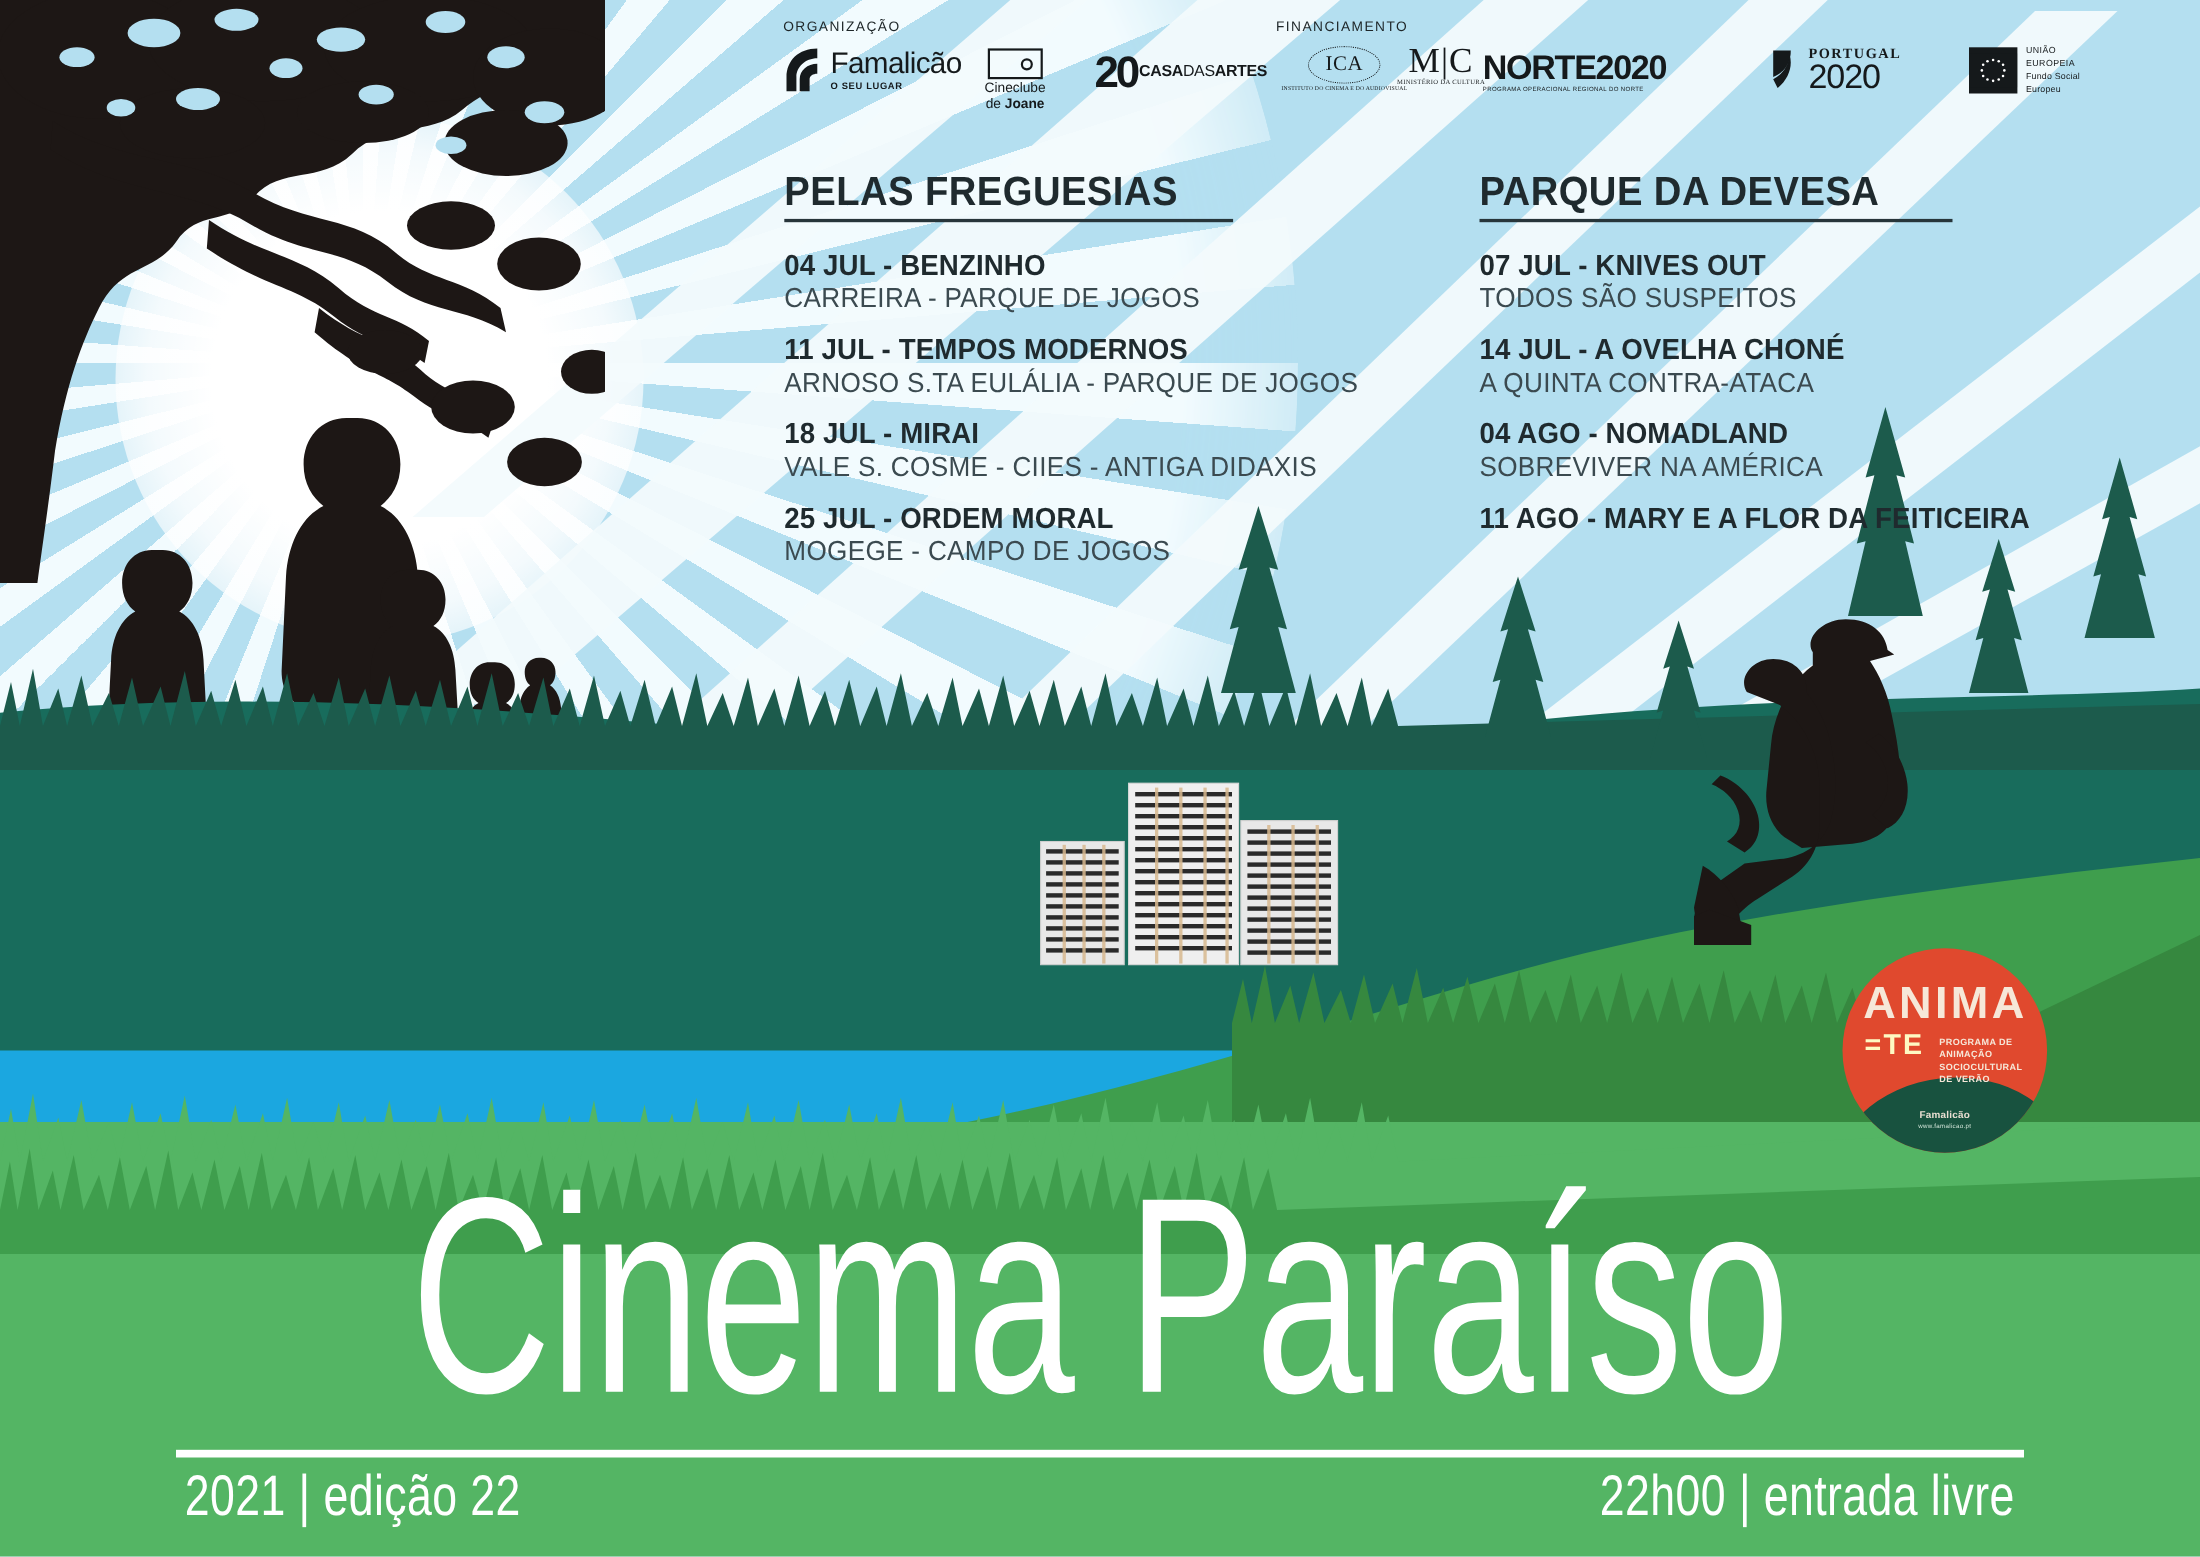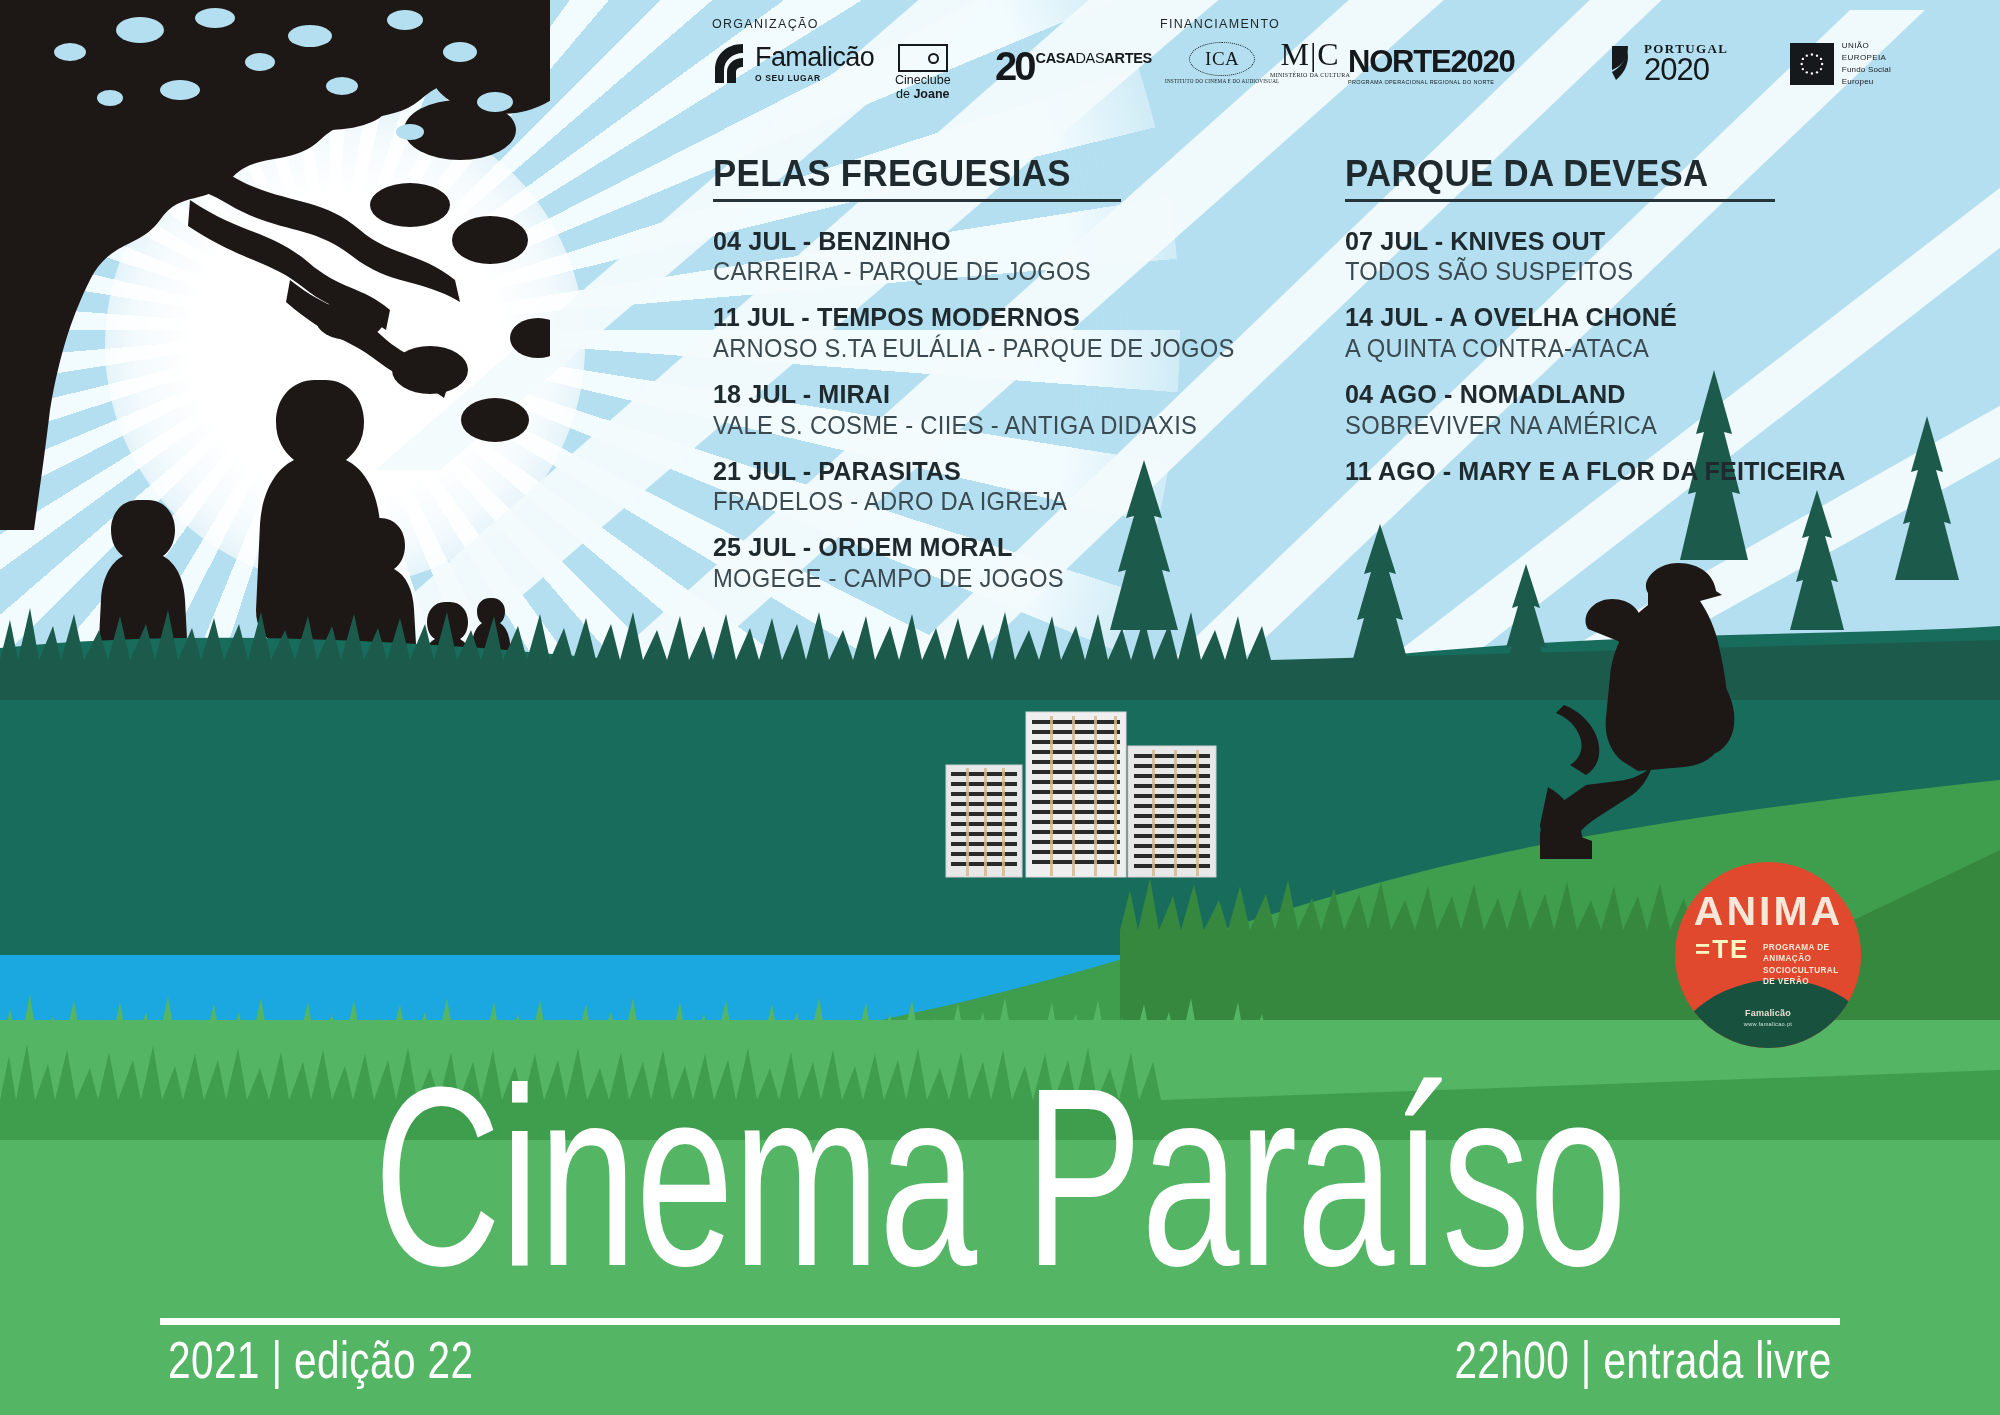--- a/index.html
+++ b/index.html
@@ -82,21 +82,21 @@
 
   
   .cine-wrap { display:flex; flex-direction:column; align-items:center; }
   .cine-box { width:50px; height:28px; border:2.2px solid #15191b; position:relative; }
   .cine-dot { position:absolute; right:7px; top:7px; width:11px; height:11px; border:2px solid #15191b; border-radius:50%; }
   .cine-t1 { font-size:12.5px; color:#15191b; margin-top:2px; line-height:1.08; }
   .cine-t2 { font-size:12.5px; color:#15191b; line-height:1.08; }
   .cine-t2 b { font-weight:700; }
 
   
-  .cda-wrap { display:flex; align-items:flex-start; gap:2px; }
+  .cda-wrap { display:flex; align-items:center; gap:2px; }
   .cda-20 { font-size:40px; font-weight:700; color:#15191b; letter-spacing:-3px; line-height:0.82; font-family:"Liberation Sans", sans-serif; }
   .cda-txt { font-size:14.5px; font-weight:400; color:#15191b; letter-spacing:-0.3px; padding-bottom:2px;}
   .cda-txt b { font-weight:700; }
 
   
   .ica-wrap { display:flex; flex-direction:column; align-items:center; }
   .ica-oval { width:66px; height:34px; border:1.4px dotted #15191b; border-radius:50%; display:flex; align-items:center; justify-content:center; }
   .ica-oval span { font-family:"Liberation Serif", serif; font-size:19px; letter-spacing:0.5px; color:#15191b; }
   .ica-sub { font-family:"Liberation Serif", serif; font-size:5.2px; letter-spacing:0.2px; color:#15191b; margin-top:2px; text-align:center; line-height:1.25; }
 
@@ -620,24 +620,20 @@
     </div>
     <div class="ev">
       <div class="ev-title">11 JUL - TEMPOS MODERNOS</div>
       <div class="ev-sub">ARNOSO S.TA EULÁLIA - PARQUE DE JOGOS</div>
     </div>
     <div class="ev">
       <div class="ev-title">18 JUL - MIRAI</div>
       <div class="ev-sub">VALE S. COSME - CIIES - ANTIGA DIDAXIS</div>
     </div>
     <div class="ev">
-      <div class="ev-title">21 JUL - PARASITAS</div>
-      <div class="ev-sub">FRADELOS - ADRO DA IGREJA</div>
-    </div>
-    <div class="ev">
       <div class="ev-title">25 JUL - ORDEM MORAL</div>
       <div class="ev-sub">MOGEGE - CAMPO DE JOGOS</div>
     </div>
   </div>
 
   <div class="program col-right">
     <div class="col-title">PARQUE DA DEVESA</div>
     <div class="col-rule rule-right"></div>
 
     <div class="ev">

